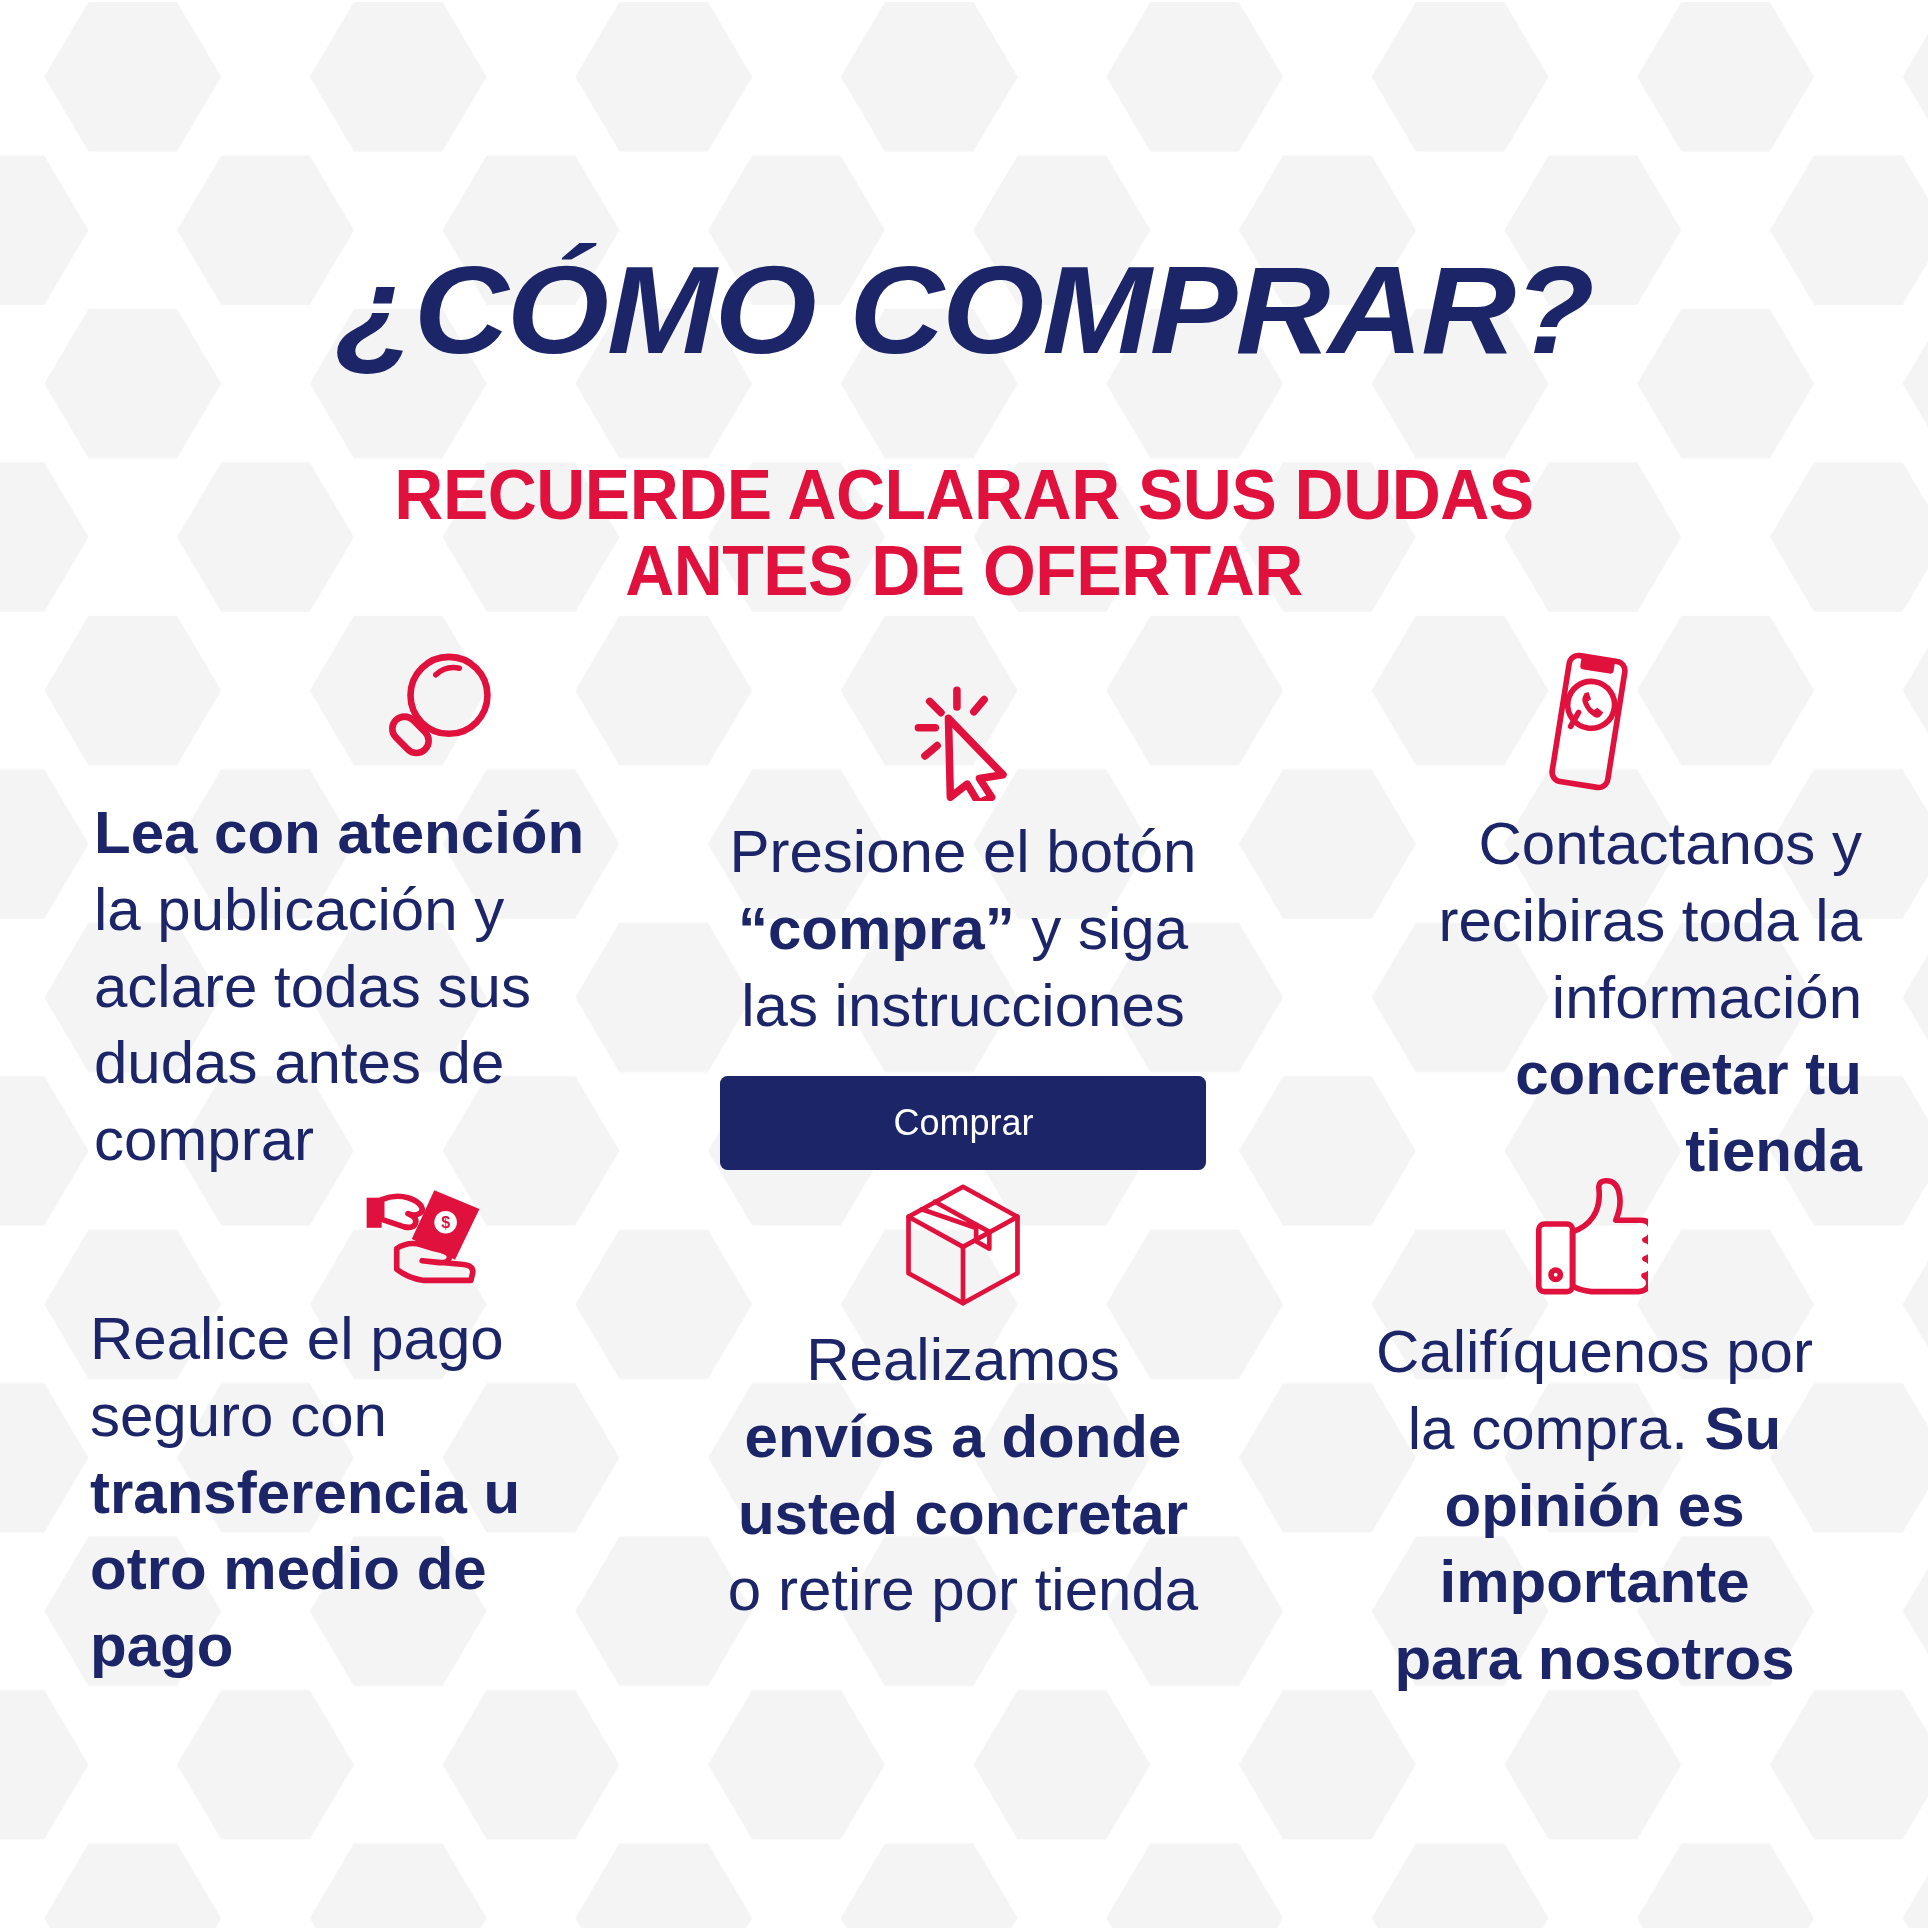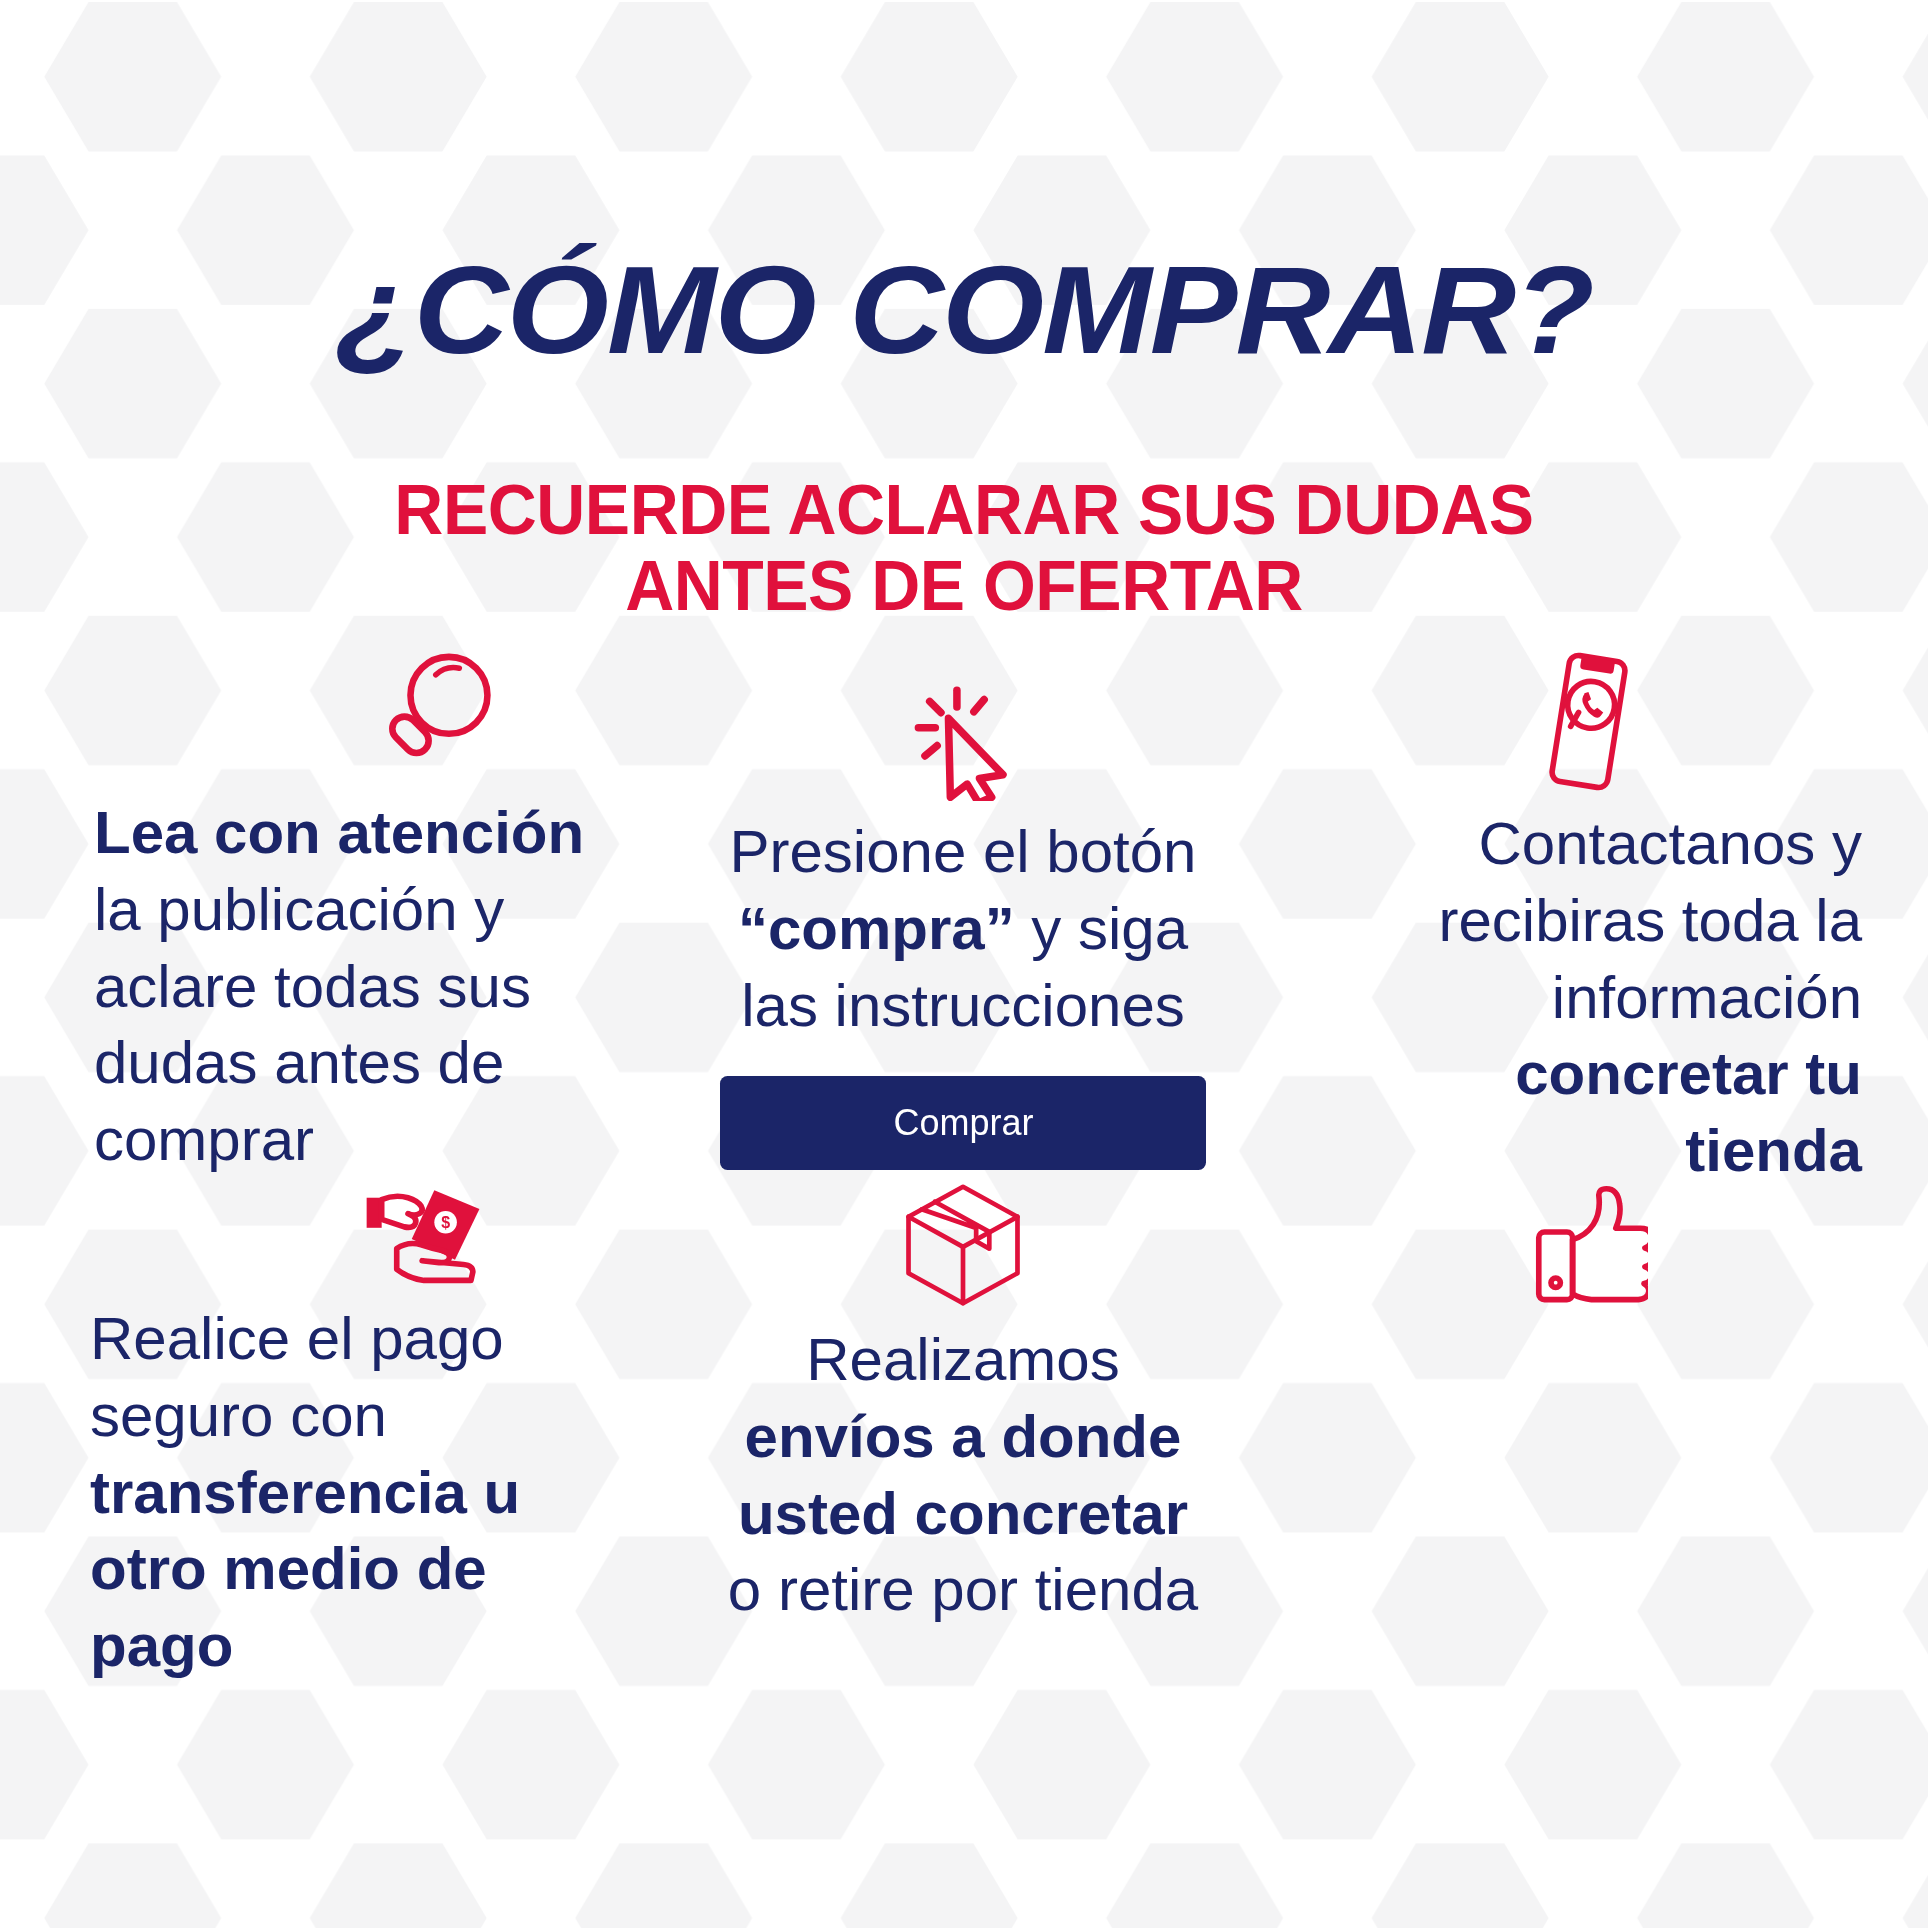--- a/index.html
+++ b/index.html
@@ -56,21 +56,21 @@
     font-style: italic;
     letter-spacing: -1.9px;
     color: #1b2568;
     margin: 0;
     transform: scaleX(1.06);
     white-space: nowrap;
   }
 
   .subtitle-block {
     position: absolute;
-    top: 473px;
+    top: 458px;
     left: 0;
     width: 1928px;
     text-align: center;
   }
   .subtitle-line {
     font-family: "Liberation Sans", sans-serif;
     font-size: 70px;
     line-height: 1.08;
     font-weight: 700;
     color: #e0113c;
@@ -278,20 +278,21 @@
         <div class="card card-6">
           <div class="icon-wrap small">
             <svg width="117" height="124" viewBox="0 0 124 132" fill="none" stroke="#e0113c" stroke-width="6" stroke-linecap="round" stroke-linejoin="round">
               <rect x="8" y="50" width="36" height="72" rx="6"></rect>
               <circle cx="26" cy="104" r="5"></circle>
               <path d="M44 58 q14 -4 22 -16 q8 -12 6 -30 q-1 -8 8 -8 q12 0 14 16
                        q2 12 -4 26 h26 q12 0 12 11 q0 8 -7 10 q8 2 8 10 q0 8 -8 10
                        q7 2 7 9 q0 8 -8 9 q6 3 5 9 q-1 7 -11 8 l-50 0 q-12 -1 -20 -6 z"></path>
             </svg>
           </div>
+          <div class="card-text t-center">Califíquenos por la compra. <b>Su opinión es importante para nosotros</b></div>
         </div>
 
       </div>
     </div>
 
   </div>
 </div>
 
 
 </body></html>

